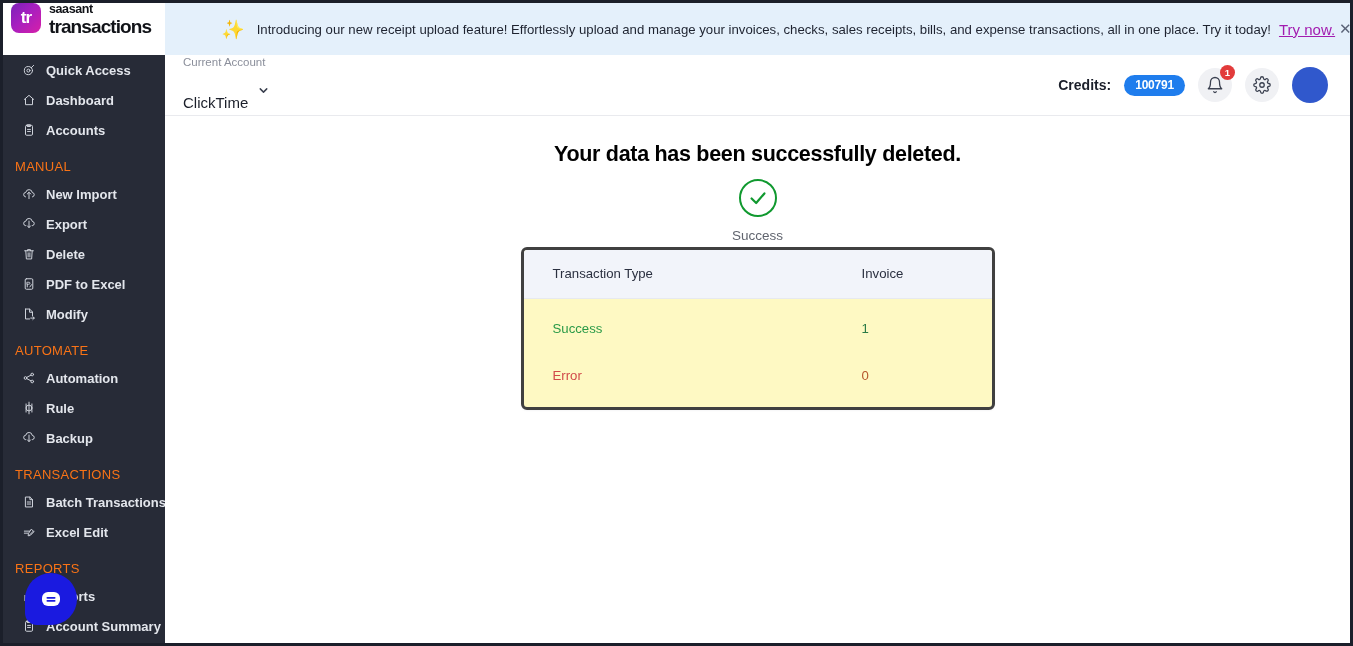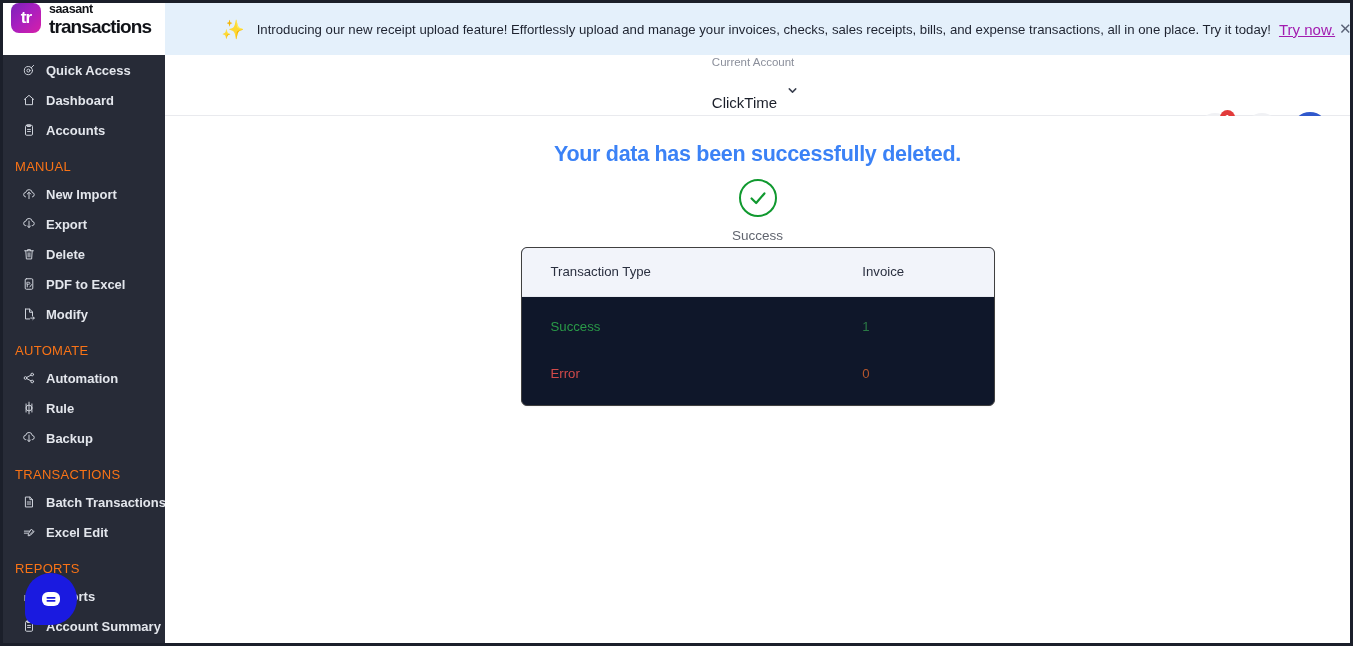--- a/index.html
+++ b/index.html
@@ -112,23 +112,22 @@
     font-size: 15px; color: #5b6478;
     cursor: pointer; padding: 0 4px;
   }
 
   
   #header {
     position: absolute; left: 162px; top: 52px;
     width: calc(100% - 162px); height: 61px;
     background: #ffffff;
     border-bottom: 1px solid #e9eaee;
-    display: flex; align-items: center;
+    display: flex; 
     padding: 0 22px 0 18px;
-    flex-direction: column;
   }
   #acct-label { font-size: 11.5px; color: #8b8f9b; line-height: 1.3; }
   #acct-row { display: flex; align-items: center; gap: 9px; }
   #acct-name { font-size: 15px; color: #1b1f2a; line-height: 1.3; margin-top: 23px; }
   #acct-caret { color: #3b4150; font-size: 11px; }
   #header-right { margin-left: auto; display: flex; align-items: center; gap: 13px; }
   #credits-label { font-size: 14px; font-weight: bold; color: #1b1f2a; }
   #credits-badge {
     background: #1f7ded; color: #fff;
     font-size: 12px; font-weight: bold;
@@ -157,21 +156,21 @@
   
   #main {
     position: absolute; left: 162px; top: 113px;
     width: calc(100% - 162px); height: calc(100% - 113px);
     background: #ffffff;
     padding-top: 26px;
   }
   #result-title {
     text-align: center;
     font-size: 21.5px; font-weight: bold;
-    color: #3b82f6;
+    color: #000000;
     letter-spacing: -0.3px;
   }
   #check-wrap {
     display: flex; justify-content: center;
     margin-top: 12px;
   }
   #check-circle {
     width: 38px; height: 38px; border-radius: 50%;
     border: 2.5px solid #10992f;
     display: flex; align-items: center; justify-content: center;
@@ -181,22 +180,22 @@
     text-align: center;
     font-size: 13.5px; color: #61656f;
     margin-top: 11px;
   }
 
   #result-table {
     position: absolute;
     left: 50%; transform: translateX(-50%);
     top: 131px;
     width: 474px;
-    background: #0f172a;
-    border: 1px solid #404040;
+    background: #fef9c3;
+    border: 3px solid #404040;
     border-radius: 6px;
     overflow: hidden;
     box-shadow: 0 1px 2px rgba(20,25,45,0.04);
   }
   #result-table table { width: 100%; border-collapse: collapse; }
   #result-table th {
     background: #f2f4fa;
     text-align: left;
     font-size: 13.2px; font-weight: normal;
     color: #2b3040;

